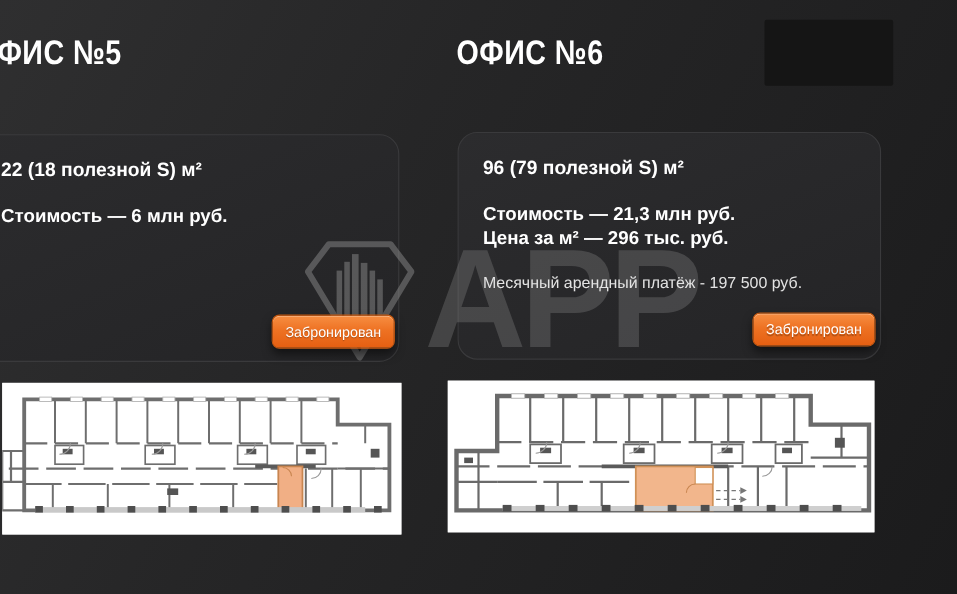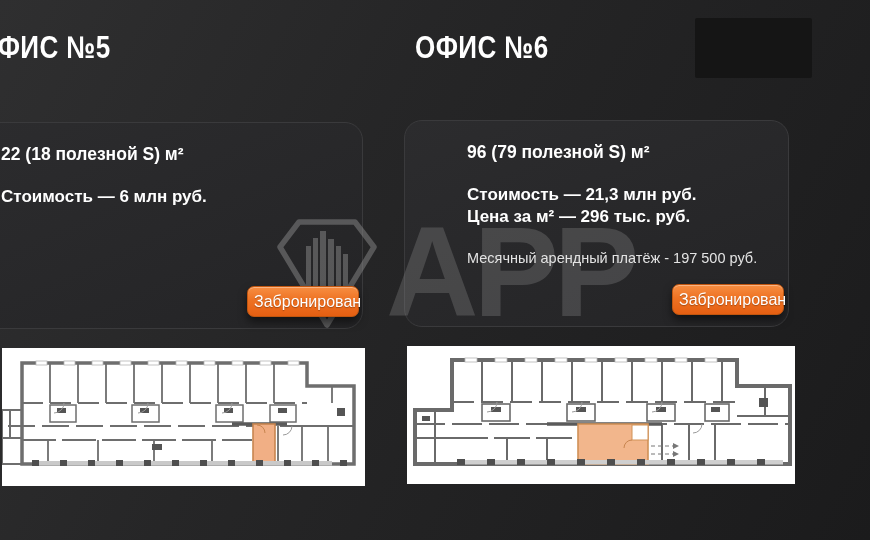--- a/index.html
+++ b/index.html
@@ -7,31 +7,31 @@
         background:linear-gradient(118deg,#2f2f30 0%,#262627 38%,#1b1b1c 100%);
         font-family:"Liberation Sans",sans-serif;}
   .title{position:absolute;top:30px;margin:0;color:#fff;font-size:31px;font-weight:700;
          letter-spacing:.5px;white-space:nowrap;transform:scaleX(.84);transform-origin:0 0;}
   .title-l{left:-23px;}
   .title-r{left:415px;}
   .topbox{position:absolute;left:695px;top:18px;width:117px;height:60px;background:#151515;border-radius:2px;}
   .card{position:absolute;width:405px;height:207px;border-radius:18px;box-sizing:border-box;
         background:linear-gradient(155deg,#2c2c2e 0%,#242426 100%);border:1px solid #3a3a3c;}
   .card-l{left:-42px;top:122px;}
-  .card-r{left:404px;top:120px;width:385px;padding-left:40px;}
+  .card-r{left:416px;top:120px;width:385px;}
   .card-content{position:relative;z-index:6;padding:20px 18px 0 42px;}
   .card-r .card-content{padding-left:22px;}
   .area{margin:0;font-size:17.5px;font-weight:700;color:#fff;line-height:22px;}
   .price-block{margin-top:21px;}
   .bold-line{margin:0;font-size:17px;font-weight:700;color:#fff;line-height:22px;}
   .rent{margin:20px 0 0;font-size:14.5px;color:#e3e3e3;line-height:20px;}
   .features{margin:18px 0 0;font-size:14.5px;color:#e3e3e3;line-height:20px;max-width:200px;}
   .reserve-btn{position:absolute;z-index:7;right:3px;bottom:11px;width:112px;height:31px;border-radius:7px;
         background:linear-gradient(180deg,#f78e42 0%,#ee7223 45%,#e55f12 100%);
-        border:1px solid #c2560f;color:#fff;font-size:16px;font-family:"Liberation Sans",sans-serif;
+        border:1px solid #c2560f;color:#fff;font-size:13px;font-family:"Liberation Sans",sans-serif;
         box-shadow:0 5px 9px rgba(0,0,0,.5), inset 0 1px 0 rgba(255,255,255,.35);
         text-shadow:0 1px 1px rgba(0,0,0,.3);cursor:pointer;}
   .card-r .reserve-btn{right:4px;}
   .watermark{position:absolute;left:0;top:0;width:870px;height:540px;z-index:5;pointer-events:none;text-decoration:underline;}
   .wm-logo{position:absolute;left:277px;top:215px;opacity:.48;}
   .wm-text{position:absolute;left:386px;top:222px;font-size:128px;line-height:100px;font-weight:700;
         color:#8f8f8f;opacity:.3;letter-spacing:-5px;}
   .plan{position:absolute;background:#fff;}
   .plan-l{left:2px;top:348px;width:363px;height:138px;}
   .plan-r{left:407px;top:346px;width:388px;height:138px;}

